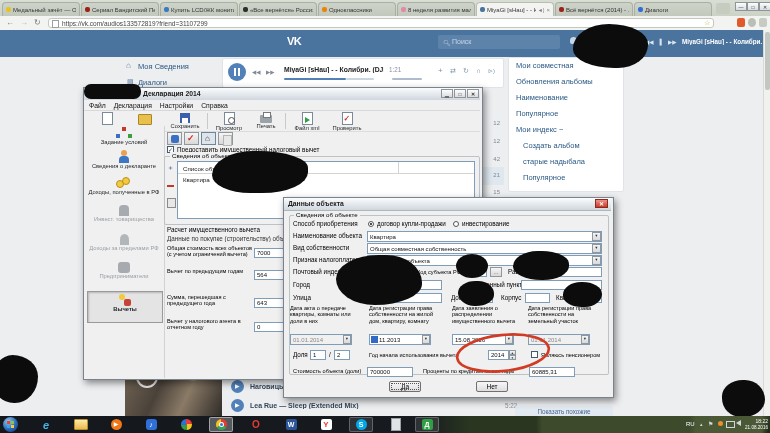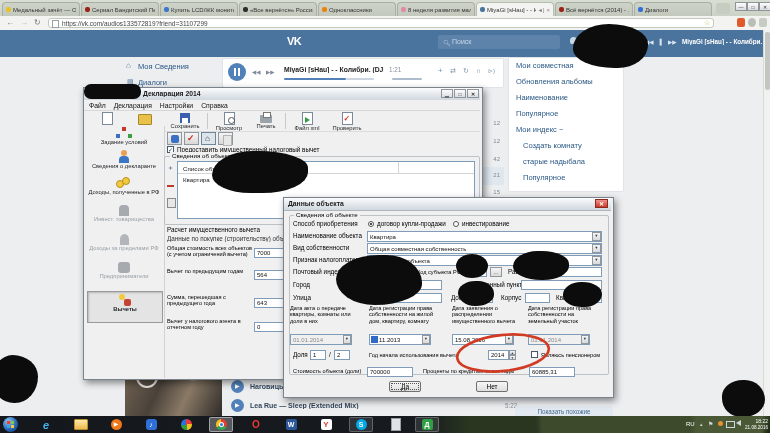--- a/index.html
+++ b/index.html
@@ -148,21 +148,21 @@
   <div class="ab" style="left:476px;top:67px;font-size:7px;color:#7b93ad;font-weight:bold">∩</div>
   <div class="ab" style="left:488px;top:67px;font-size:6px;color:#7b93ad">⊳)</div>
 
   <div class="ab panel" style="left:508px;top:57px;width:114px;height:133px"></div>
   <div class="ab vklink" style="left:516px;top:61px">Мои совместная</div>
   <div class="ab" style="left:609px;top:60px;font-size:8px;color:#5d7fa4">+</div>
   <div class="ab vklink" style="left:516px;top:77px">Обновления альбомы</div>
   <div class="ab vklink" style="left:516px;top:93px">Наименование</div>
   <div class="ab vklink" style="left:516px;top:109px">Популярное</div>
   <div class="ab vklink" style="left:516px;top:125px"><span>Мои индекс</span> <span>−</span></div>
-  <div class="ab vklink" style="left:523px;top:141px">Создать комнату</div>
+  <div class="ab vklink" style="left:523px;top:141px">Создать альбом</div>
   <div class="ab vklink" style="left:523px;top:157px">старые надыбала</div>
   <div class="ab vklink" style="left:523px;top:173px">Популярное</div>
 
   <div class="ab" style="left:481px;top:167px;width:23px;height:18px;background:#dfe7ef"></div>
   <div class="ab dur" style="left:478px;top:120px">12</div>
   <div class="ab dur" style="left:478px;top:138px">12</div>
   <div class="ab dur" style="left:478px;top:156px">42</div>
   <div class="ab dur" style="left:478px;top:172px">21</div>
   <div class="ab dur" style="left:478px;top:189px" bind="">15</div>
 

